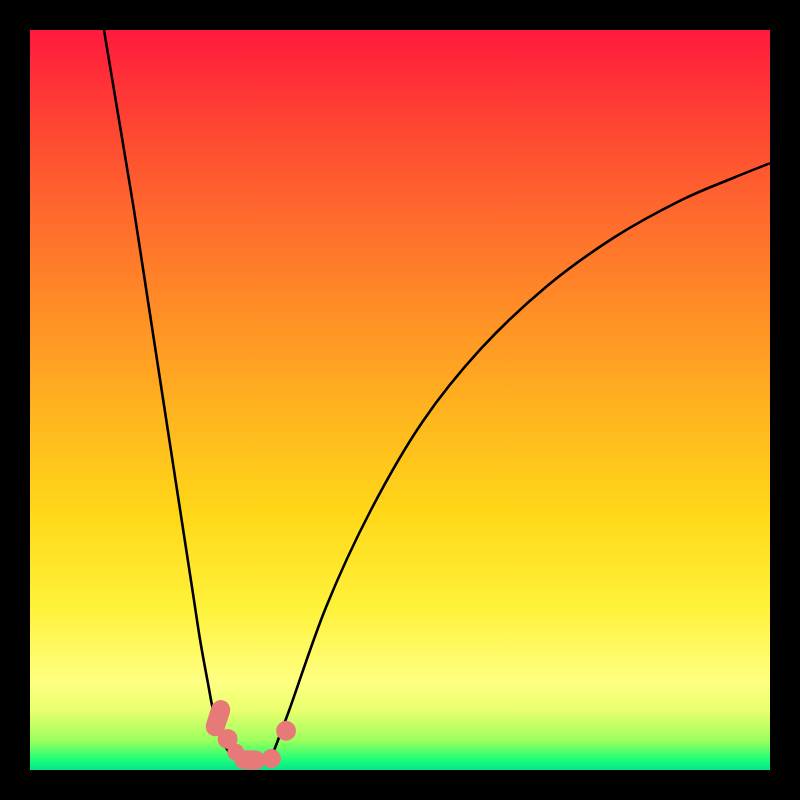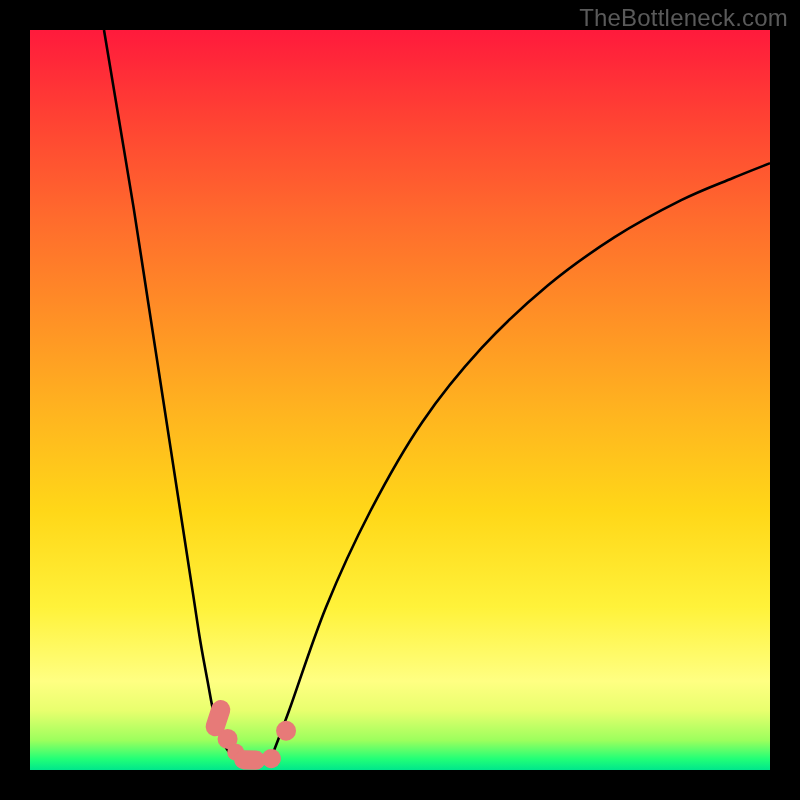--- a/index.html
+++ b/index.html
@@ -69,21 +69,20 @@
   }
   .marker-pill {
     fill: #e77a78;
     stroke: none;
   }
 </style>
 </head>
 <body>
 
 <div class="frame">
-  <div class="watermark">TheBottleneck.com</div>
 
   <div class="plot">
     <div class="gradient"></div>
     <svg class="curves" viewBox="0 0 740 740" preserveAspectRatio="none">
       <path id="curve-path" class="curve" d="M 74 0 C 76.46666666666667 14.799999999999992, 83.86666666666666 59.199999999999946, 88.8 88.79999999999995 C 93.73333333333333 118.39999999999996, 98.66666666666667 146.76666666666668, 103.60000000000001 177.60000000000002 C 108.53333333333335 208.43333333333337, 113.46666666666667 241.73333333333335, 118.4 273.8 C 123.33333333333334 305.8666666666667, 128.26666666666665 337.93333333333334, 133.2 370 C 138.13333333333333 402.06666666666666, 143.06666666666666 434.1333333333333, 148 466.2 C 152.93333333333334 498.26666666666665, 159.10000000000002 538.35, 162.8 562.4 C 166.5 586.4499999999999, 167.73333333333335 595.7, 170.20000000000002 610.5 C 172.66666666666669 625.3, 175.13333333333333 638.25, 177.6 651.2 C 180.06666666666666 664.1500000000001, 181.91666666666666 677.1, 185 688.2 C 188.08333333333334 699.3000000000001, 192.40000000000003 710.77, 196.10000000000002 717.8 C 199.8 724.8299999999999, 205.35000000000002 728.2833333333333, 207.20000000000002 730.38 C 209.05 732.4766666666667, 205.35000000000002 730.2566666666667, 207.20000000000002 730.38 C 209.05 730.5033333333333, 214.6 730.9966666666667, 218.29999999999998 731.12 C 221.99999999999997 731.2433333333333, 225.7 731.3666666666667, 229.4 731.12 C 233.10000000000002 730.8733333333333, 238.65 729.8866666666667, 240.5 729.64 C 242.35 729.3933333333333, 237.41666666666666 737.78, 240.5 729.64 C 243.58333333333334 721.5, 249.75 706.2066666666666, 259 680.8 C 268.25 655.3933333333333, 282.43333333333334 610.5, 296 577.2 C 309.56666666666666 543.9000000000001, 324.3666666666667 511.8333333333333, 340.40000000000003 481 C 356.4333333333334 450.1666666666667, 373.70000000000005 419.33333333333337, 392.20000000000005 392.20000000000005 C 410.70000000000005 365.0666666666667, 430.43333333333334 341.0166666666667, 451.4 318.20000000000005 C 472.3666666666666 295.3833333333334, 495.8 273.79999999999995, 518 255.29999999999995 C 540.2 236.79999999999995, 562.4 221.38333333333338, 584.6 207.20000000000005 C 606.8000000000001 193.0166666666667, 631.4666666666667 180.0666666666666, 651.2 170.19999999999993 C 670.9333333333334 160.33333333333326, 688.2 154.16666666666666, 703 148 C 717.8 141.83333333333334, 733.8333333333334 135.6666666666667, 740 133.20000000000005"></path>
       <g id="marker-layer">
           <rect x="-18.5" y="-9.62" width="37" height="19.24" rx="9.62" ry="9.62" class="marker-pill" transform="translate(187.96 688.2) rotate(-72)"></rect>
           <circle cx="197.58" cy="708.92" r="9.990000000000002" class="marker"></circle>
           <circle cx="205.72000000000003" cy="722.24" r="8.51" class="marker"></circle>
           <rect x="-15.540000000000001" y="-9.62" width="31.080000000000002" height="19.24" rx="9.62" ry="9.62" class="marker-pill" transform="translate(219.78 730.01) rotate(2)"></rect>

